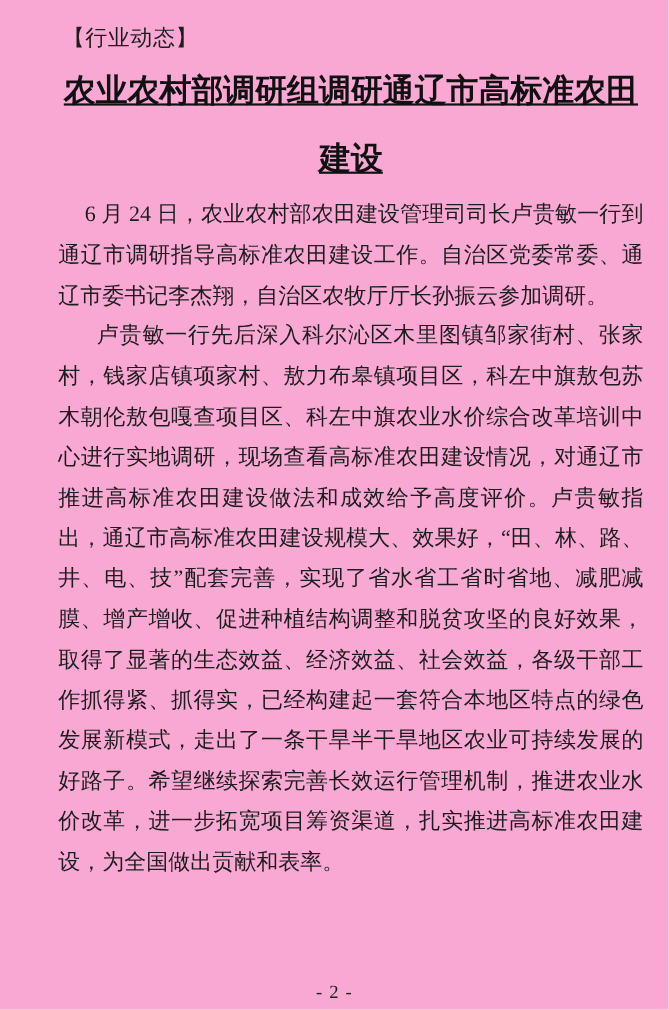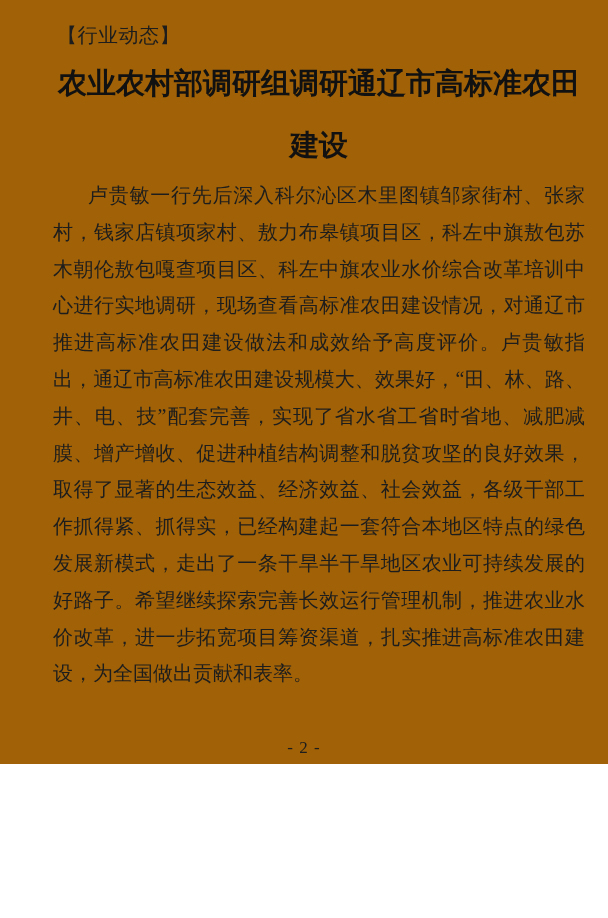--- a/index.html
+++ b/index.html
@@ -3,22 +3,22 @@
 <meta charset="utf-8">
 <style>
   html, body {
     margin: 0;
     padding: 0;
     background: #ffffff;
   }
   .page {
     position: relative;
     width: 608px;
-    height: 764px;
-    background: #a16207;
+    height: 918px;
+    background: #f9a8d4;
     color: #1d1d1d;
     overflow: hidden;
     font-family: "Liberation Serif", "DejaVu Serif", serif;
   }
   .content {
     padding: 0 23px 0 53px; 
   }
   .kicker {
     margin: 22px 0 0 4px;
     font-family: "Liberation Sans", "DejaVu Sans", sans-serif;
@@ -27,20 +27,21 @@
     color: #1d1d1d;
     letter-spacing: 0.5px;
   }
   .doc-title {
     margin: 4px 0 0 0;
     font-size: 29px;
     font-weight: bold;
     line-height: 62px;
     text-align: center;
     color: #111111;
+    text-decoration: underline;
   }
   .body-text {
     margin-top: 1px;
     font-size: 20px;
     line-height: 36.8px;
     text-align: justify;
     color: #1d1d1d;
   }
   .body-text p {
     margin: 0;
@@ -62,17 +63,18 @@
   }
 </style>
 </head>
 <body>
 
 <div class="page">
   <div class="content">
     <div class="kicker">【行业动态】</div>
     <h1 class="doc-title">农业农村部调研组调研通辽市高标准农田建设</h1>
     <div class="body-text">
+      <p class="first-para">6 月 24 日，农业农村部农田建设管理司司长卢贵敏一行到通辽市调研指导高标准农田建设工作。自治区党委常委、通辽市委书记李杰翔，自治区农牧厅厅长孙振云参加调研。</p>
       <p>卢贵敏一行先后深入科尔沁区木里图镇邹家街村、张家村，钱家店镇项家村、敖力布皋镇项目区，科左中旗敖包苏木朝伦敖包嘎查项目区、科左中旗农业水价综合改革培训中心进行实地调研，现场查看高标准农田建设情况，对通辽市推进高标准农田建设做法和成效给予高度评价。卢贵敏指出，通辽市高标准农田建设规模大、效果好，“田、林、路、井、电、技”配套完善，实现了省水省工省时省地、减肥减膜、增产增收、促进种植结构调整和脱贫攻坚的良好效果，取得了显著的生态效益、经济效益、社会效益，各级干部工作抓得紧、抓得实，已经构建起一套符合本地区特点的绿色发展新模式，走出了一条干旱半干旱地区农业可持续发展的好路子。希望继续探索完善长效运行管理机制，推进农业水价改革，进一步拓宽项目筹资渠道，扎实推进高标准农田建设，为全国做出贡献和表率。</p>
     </div>
   </div>
   <div class="page-num">- 2 -</div>
 </div>
 
 </body></html>

